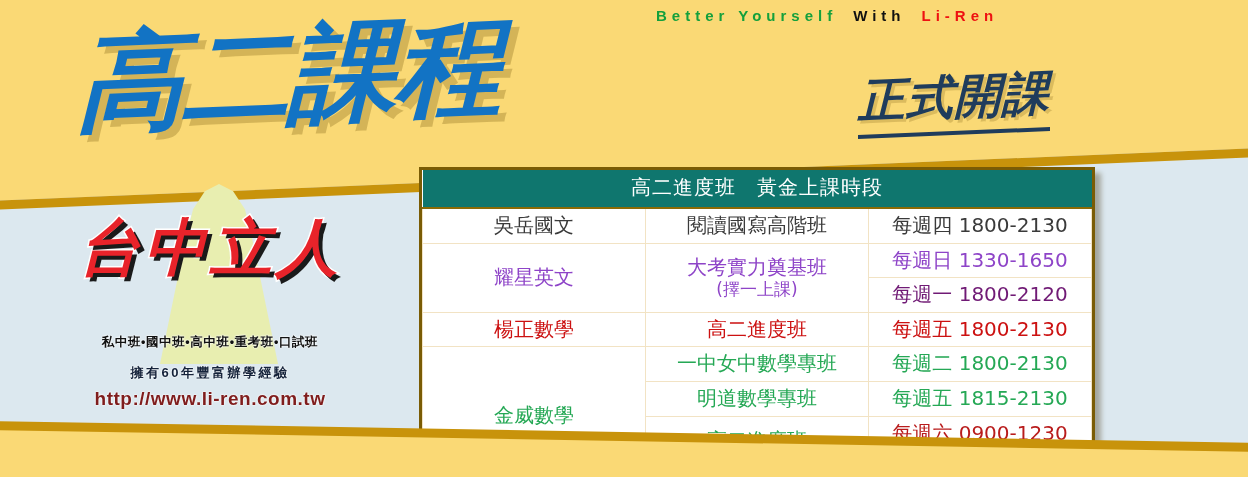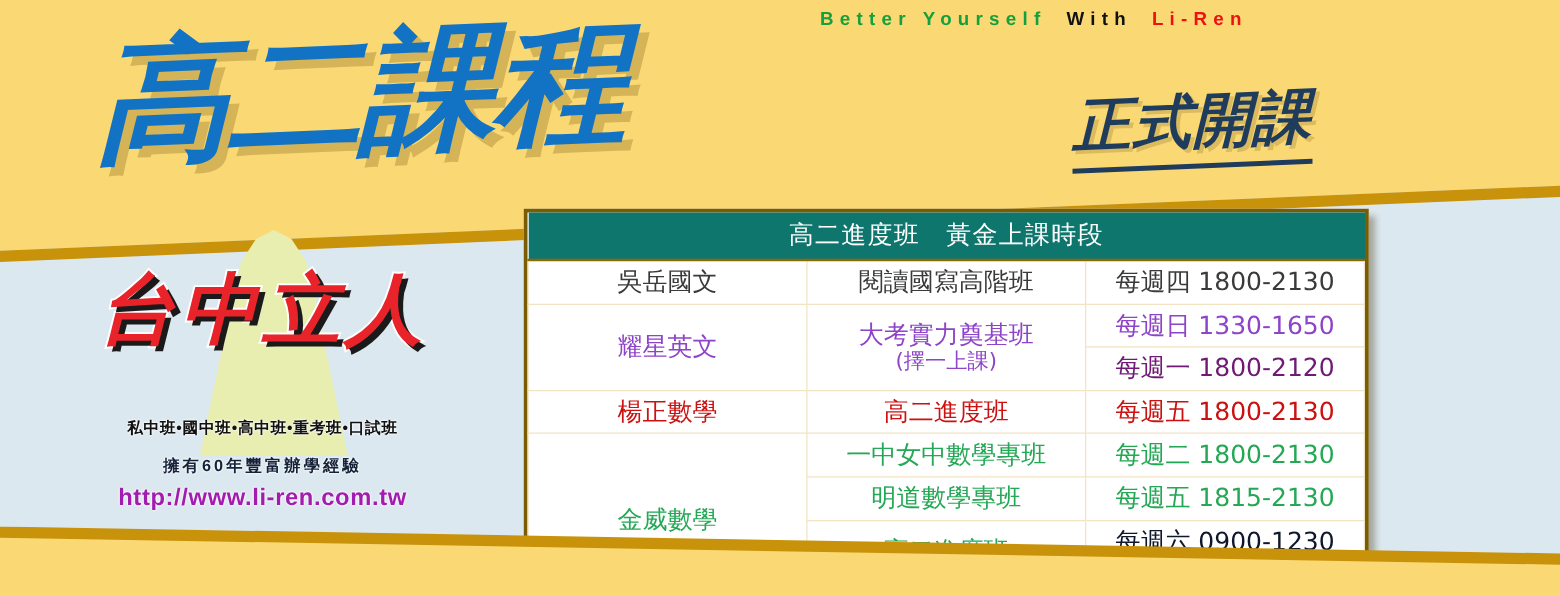--- a/index.html
+++ b/index.html
@@ -93,21 +93,21 @@
     white-space:nowrap;
     text-shadow:0 0 2px #fff,0 0 2px #fff;
   }
   .logo-exp{
     position:absolute;left:0;top:180px;width:380px;text-align:center;
     font-size:13px;font-weight:bold;color:#14223a;letter-spacing:2.5px;
     white-space:nowrap;text-shadow:0 0 2px #fff,0 0 2px #fff;
   }
   .logo-url{
     position:absolute;left:0;top:204px;width:380px;text-align:center;
-    font-size:19px;font-weight:bold;color:#a21caf;letter-spacing:.5px;
+    font-size:19px;font-weight:bold;color:#7f1d1d;letter-spacing:.5px;
     white-space:nowrap;text-shadow:0 0 2px #fff,0 0 2px #fff;
   }
 
   
   .table-wrap{
     position:absolute;left:419px;top:167px;width:670px;
     border:3px solid #7a5c05;background:#fff;
     box-shadow:6px 6px 5px rgba(60,45,10,.35);
   }
   table.sched{border-collapse:collapse;width:100%;table-layout:fixed;}
@@ -183,21 +183,21 @@
             <td class="teacher" rowspan="4" style="color: rgb(37, 168, 85);">金威數學</td>
             <td class="course" rowspan="1" style="color: rgb(37, 168, 85);">一中女中數學專班</td>
             <td class="time" style="color: rgb(37, 168, 85);">每週二 1800-2130</td>
           </tr>
           <tr>
             <td class="course" rowspan="1" style="color: rgb(37, 168, 85);">明道數學專班</td>
             <td class="time" style="color: rgb(37, 168, 85);">每週五 1815-2130</td>
           </tr>
           <tr>
             <td class="course" rowspan="2" style="color: rgb(37, 168, 85);">高二進度班<span class="note">(擇一上課)</span></td>
-            <td class="time" style="color: #0f172a;">每週六 0900-1230</td>
+            <td class="time" style="color: #b91c1c;">每週六 0900-1230</td>
           </tr>
           <tr>
             <td class="time" style="color: rgb(37, 168, 85);">每週日 0900-1230</td>
           </tr>
         </tbody>
     </table>
   </div>
 
   <div class="banner-bottom"></div>
   <div class="banner-bottom-edge"></div>

